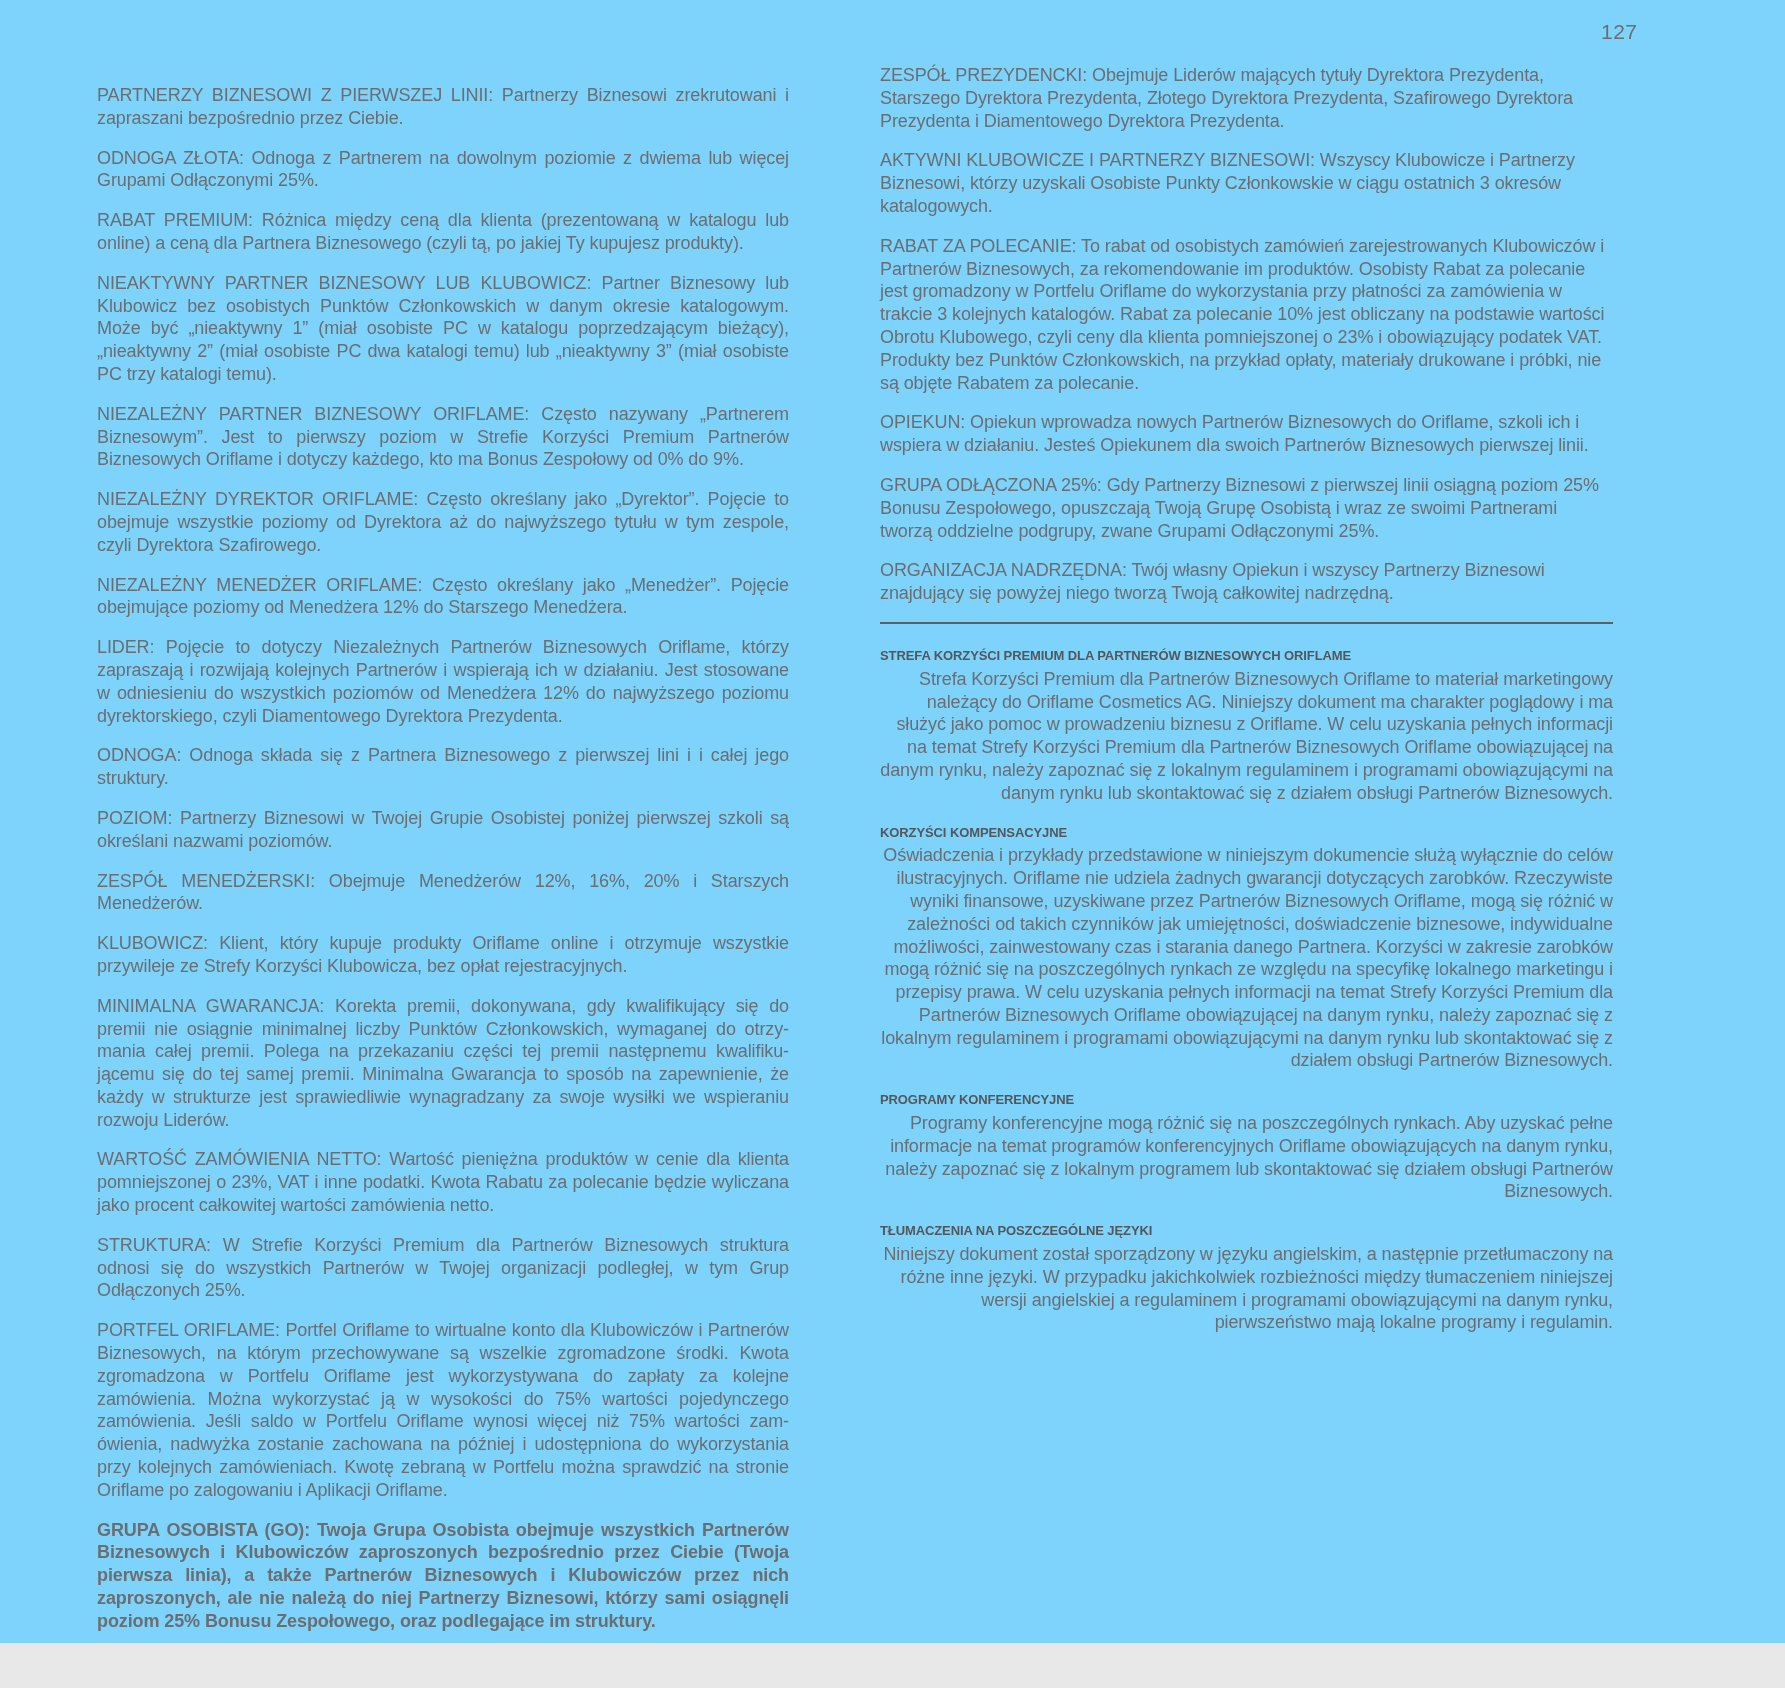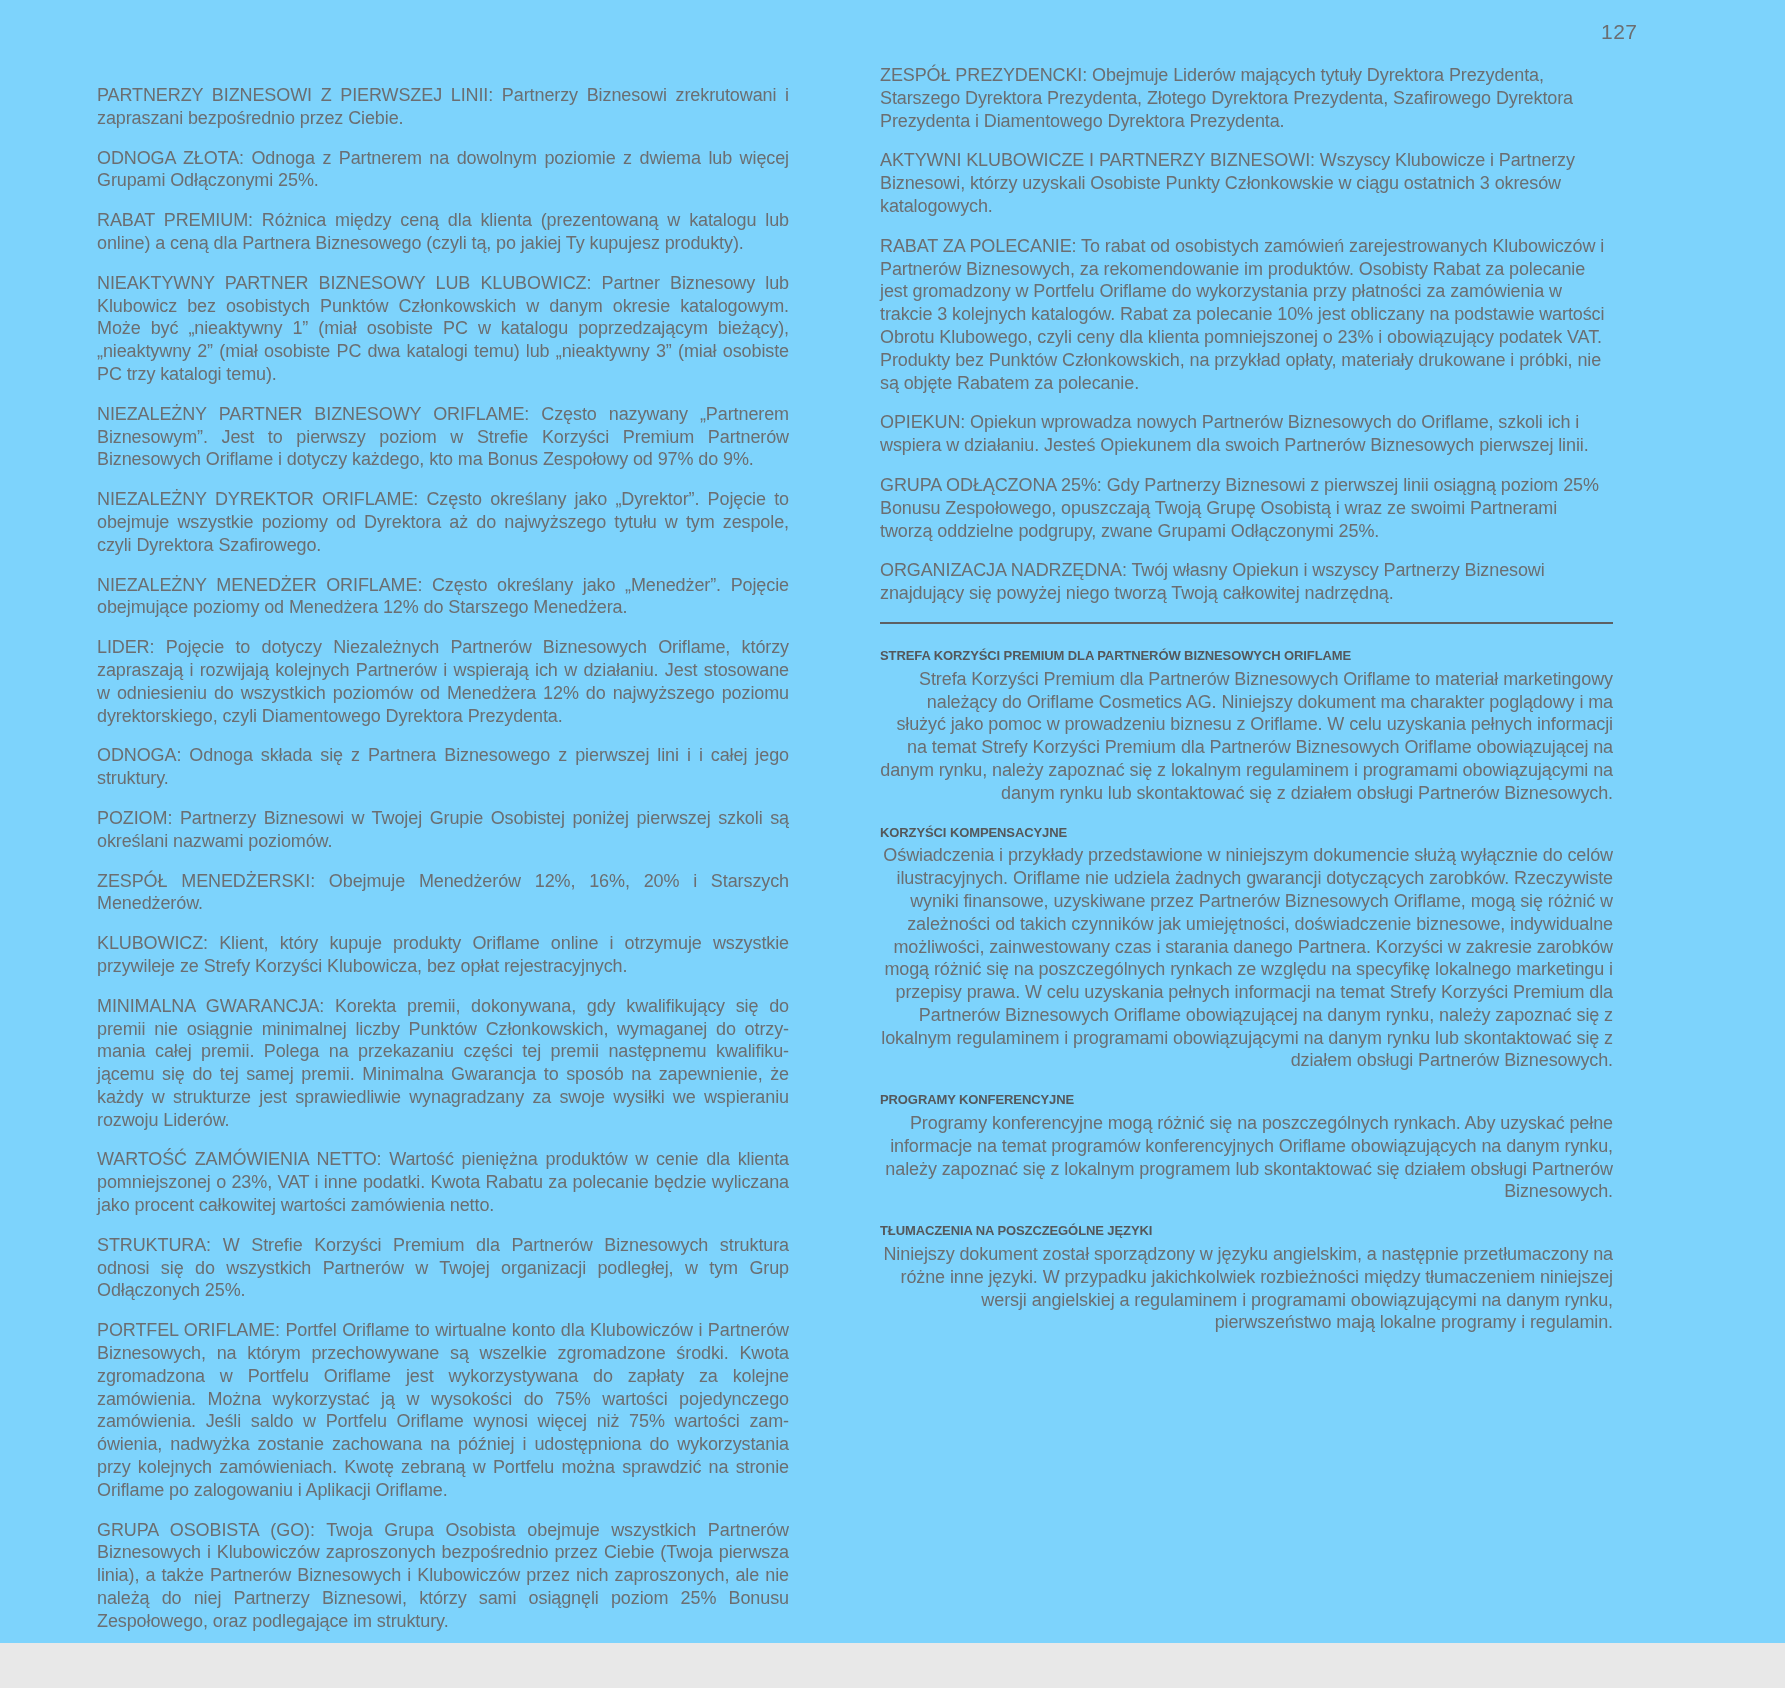--- a/index.html
+++ b/index.html
@@ -34,21 +34,21 @@
   }
   .col-right {
     left: 880px;
     top: 64px;
     width: 733px;
     text-align: left;
   }
   p.def {
     margin: 0 0 17px 0;
   }
-  p.def:last-child { margin-bottom: 16px; }
+  p.def:last-child { margin-bottom: 16px; font-weight: bold; }
   hr.divider {
     border: none;
     border-top: 2px solid #5d6063;
     margin: 0 0 21px 0;
     width: 100%;
   }
   .section { margin: 0 0 17px 0; }
   .section:last-child { margin-bottom: 0; }
   .section h3 {
     margin: 0;
@@ -68,21 +68,21 @@
 
 <div class="page">
 
   <div class="page-number">127</div>
 
   <div class="col col-left">
     <p class="def">PARTNERZY BIZNESOWI Z PIERWSZEJ LINII: Partnerzy Biznesowi zrekrutowani i zapraszani bezpośrednio przez Ciebie.</p>
     <p class="def">ODNOGA ZŁOTA: Odnoga z Partnerem na dowolnym poziomie z dwiema lub więcej Grupami Odłączonymi 25%.</p>
     <p class="def">RABAT PREMIUM: Różnica między ceną dla klienta (prezentowaną w katalogu lub online) a ceną dla Partnera Biznesowego (czyli tą, po jakiej Ty kupujesz produkty).</p>
     <p class="def">NIEAKTYWNY PARTNER BIZNESOWY LUB KLUBOWICZ: Partner Biznesowy lub Klubowicz bez osobistych Punktów Członkowskich w danym okresie katalogowym. Może być „nieaktywny 1” (miał osobiste PC w katalogu poprzedzającym bieżący), „nieaktywny 2” (miał osobiste PC dwa katalogi temu) lub „nieaktywny 3” (miał osobiste PC trzy katalogi temu).</p>
-    <p class="def">NIEZALEŻNY PARTNER BIZNESOWY ORIFLAME: Często nazywany „Partnerem Biznesowym”. Jest to pierwszy poziom w Strefie Korzyści Premium Partnerów Biznesowych Oriflame i dotyczy każdego, kto ma Bonus Zespołowy od 97% do 9%.</p>
+    <p class="def">NIEZALEŻNY PARTNER BIZNESOWY ORIFLAME: Często nazywany „Partnerem Biznesowym”. Jest to pierwszy poziom w Strefie Korzyści Premium Partnerów Biznesowych Oriflame i dotyczy każdego, kto ma Bonus Zespołowy od 0% do 9%.</p>
     <p class="def">NIEZALEŻNY DYREKTOR ORIFLAME: Często określany jako „Dyrektor”. Pojęcie to obejmuje wszystkie poziomy od Dyrektora aż do najwyższego tytułu w tym zespole, czyli Dyrektora Szafirowego.</p>
     <p class="def">NIEZALEŻNY MENEDŻER ORIFLAME: Często określany jako „Menedżer”. Pojęcie obejmujące poziomy od Menedżera 12% do Starszego Menedżera.</p>
     <p class="def">LIDER: Pojęcie to dotyczy Niezależnych Partnerów Biznesowych Oriflame, którzy zapraszają i rozwijają kolejnych Partnerów i wspierają ich w działaniu. Jest stosowane w odniesieniu do wszystkich poziomów od Menedżera 12% do najwyższego poziomu dyrektorskiego, czyli Diamentowego Dyrektora Prezydenta.</p>
     <p class="def">ODNOGA: Odnoga składa się z Partnera Biznesowego z pierwszej lini i i całej jego struktury.</p>
     <p class="def">POZIOM: Partnerzy Biznesowi w Twojej Grupie Osobistej poniżej pierwszej szkoli są określani nazwami poziomów.</p>
     <p class="def">ZESPÓŁ MENEDŻERSKI: Obejmuje Menedżerów 12%, 16%, 20% i Starszych Menedżerów.</p>
     <p class="def">KLUBOWICZ: Klient, który kupuje produkty Oriflame online i otrzymuje wszystkie przywileje ze Strefy Korzyści Klubowicza, bez opłat rejestracyjnych.</p>
     <p class="def">MINIMALNA GWARANCJA: Korekta premii, dokonywana, gdy kwalifikujący się do premii nie osiągnie minimalnej liczby Punktów Członkowskich, wymaganej do otrzy- mania całej premii. Polega na przekazaniu części tej premii następnemu kwalifiku- jącemu się do tej samej premii. Minimalna Gwarancja to sposób na zapewnienie, że każdy w strukturze jest sprawiedliwie wynagradzany za swoje wysiłki we wspieraniu rozwoju Liderów.</p>
     <p class="def">WARTOŚĆ ZAMÓWIENIA NETTO: Wartość pieniężna produktów w cenie dla klienta pomniejszonej o 23%, VAT i inne podatki. Kwota Rabatu za polecanie będzie wyliczana jako procent całkowitej wartości zamówienia netto.</p>
     <p class="def">STRUKTURA: W Strefie Korzyści Premium dla Partnerów Biznesowych struktura odnosi się do wszystkich Partnerów w Twojej organizacji podległej, w tym Grup Odłączonych 25%.</p>

